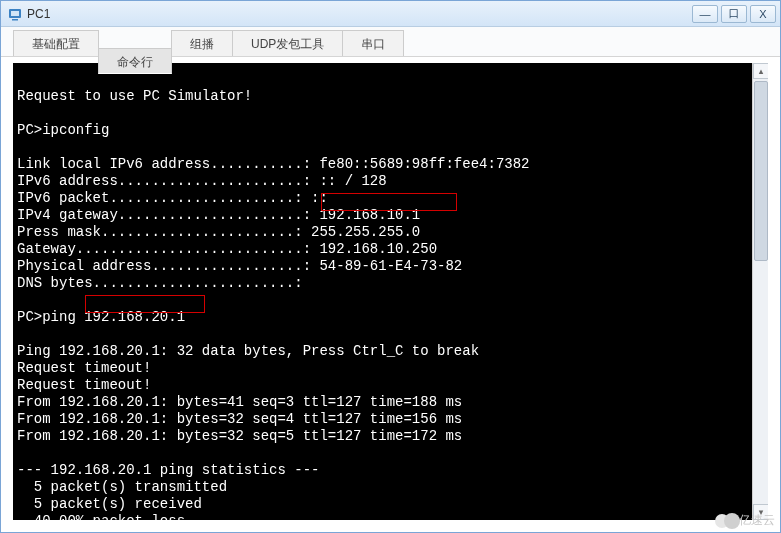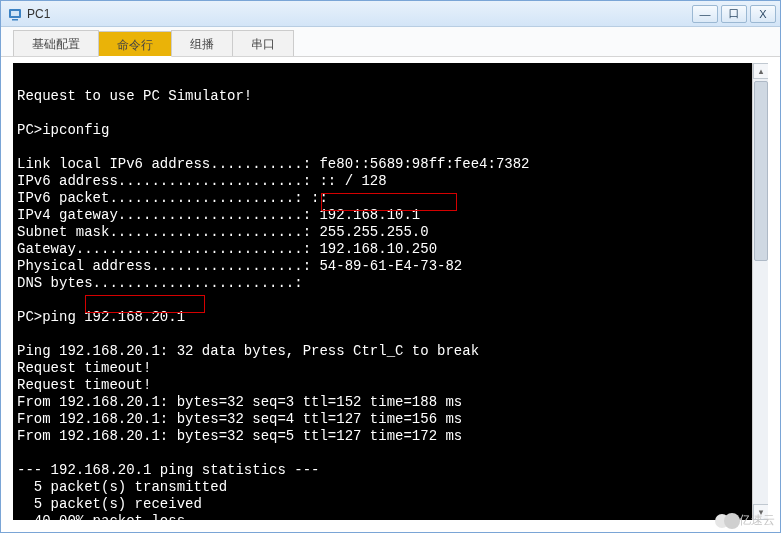--- a/index.html
+++ b/index.html
@@ -51,24 +51,24 @@
   padding: 5px 18px 4px 18px;
   font-size: 12px;
   color: #444;
   border: 1px solid #ccc;
   border-bottom: none;
   background: #f2f2f2;
   margin-right: -1px;
   position: relative;
 }
 .tab.active {
-  background: #eab308;
+  background: #e5e5e5;
   border-bottom: 1px solid #fff;
   z-index: 2;
-  top: 1px;
+  top: 18px;
 }
 .terminal-wrap {
   flex: 1;
   background: #000;
   margin: 6px 12px 12px 12px;
   position: relative;
   overflow: hidden;
 }
 .terminal {
   font-family: "Courier New", monospace;
@@ -138,44 +138,45 @@
       <div class="win-btn">—</div>
       <div class="win-btn">口</div>
       <div class="win-btn">X</div>
     </div>
   </div>
 
   <div class="tabbar">
     <div class="tab">基础配置</div>
     <div class="tab active">命令行</div>
     <div class="tab">组播</div>
+    <div class="tab">UDP发包工具</div>
     <div class="tab">串口</div>
   </div>
 
   <div class="terminal-wrap">
     <div class="terminal">
 <span>Request to use PC Simulator!</span>
 
 <span>PC&gt;ipconfig</span>
 
 <span>Link local IPv6 address...........: fe80::5689:98ff:fee4:7382</span>
 <span>IPv6 address......................: :: / 128</span>
 <span>IPv6 packet......................: ::</span>
 <span>IPv4 gateway......................: 192.168.10.1</span>
-<span>Subnet mask.......................: 255.255.255.0</span>
+<span>Press mask.......................: 255.255.255.0</span>
 <span>Gateway...........................: 192.168.10.250</span>
 <span>Physical address..................: 54-89-61-E4-73-82</span>
 <span>DNS bytes........................:</span>
 
 <span>PC&gt;ping 192.168.20.1</span>
 
 <span>Ping 192.168.20.1: 32 data bytes, Press Ctrl_C to break</span>
 <span>Request timeout!</span>
 <span>Request timeout!</span>
-<span>From 192.168.20.1: bytes=32 seq=3 ttl=152 time=188 ms</span>
+<span>From 192.168.20.1: bytes=41 seq=3 ttl=127 time=188 ms</span>
 <span>From 192.168.20.1: bytes=32 seq=4 ttl=127 time=156 ms</span>
 <span>From 192.168.20.1: bytes=32 seq=5 ttl=127 time=172 ms</span>
 
 <span>--- 192.168.20.1 ping statistics ---</span>
 <span>  5 packet(s) transmitted</span>
 <span>  5 packet(s) received</span>
 <span>  40.00% packet loss</span>
 </div>
 
     <div class="redbox" style="left:308px; top:130px; width:136px; height:18px;"></div>

